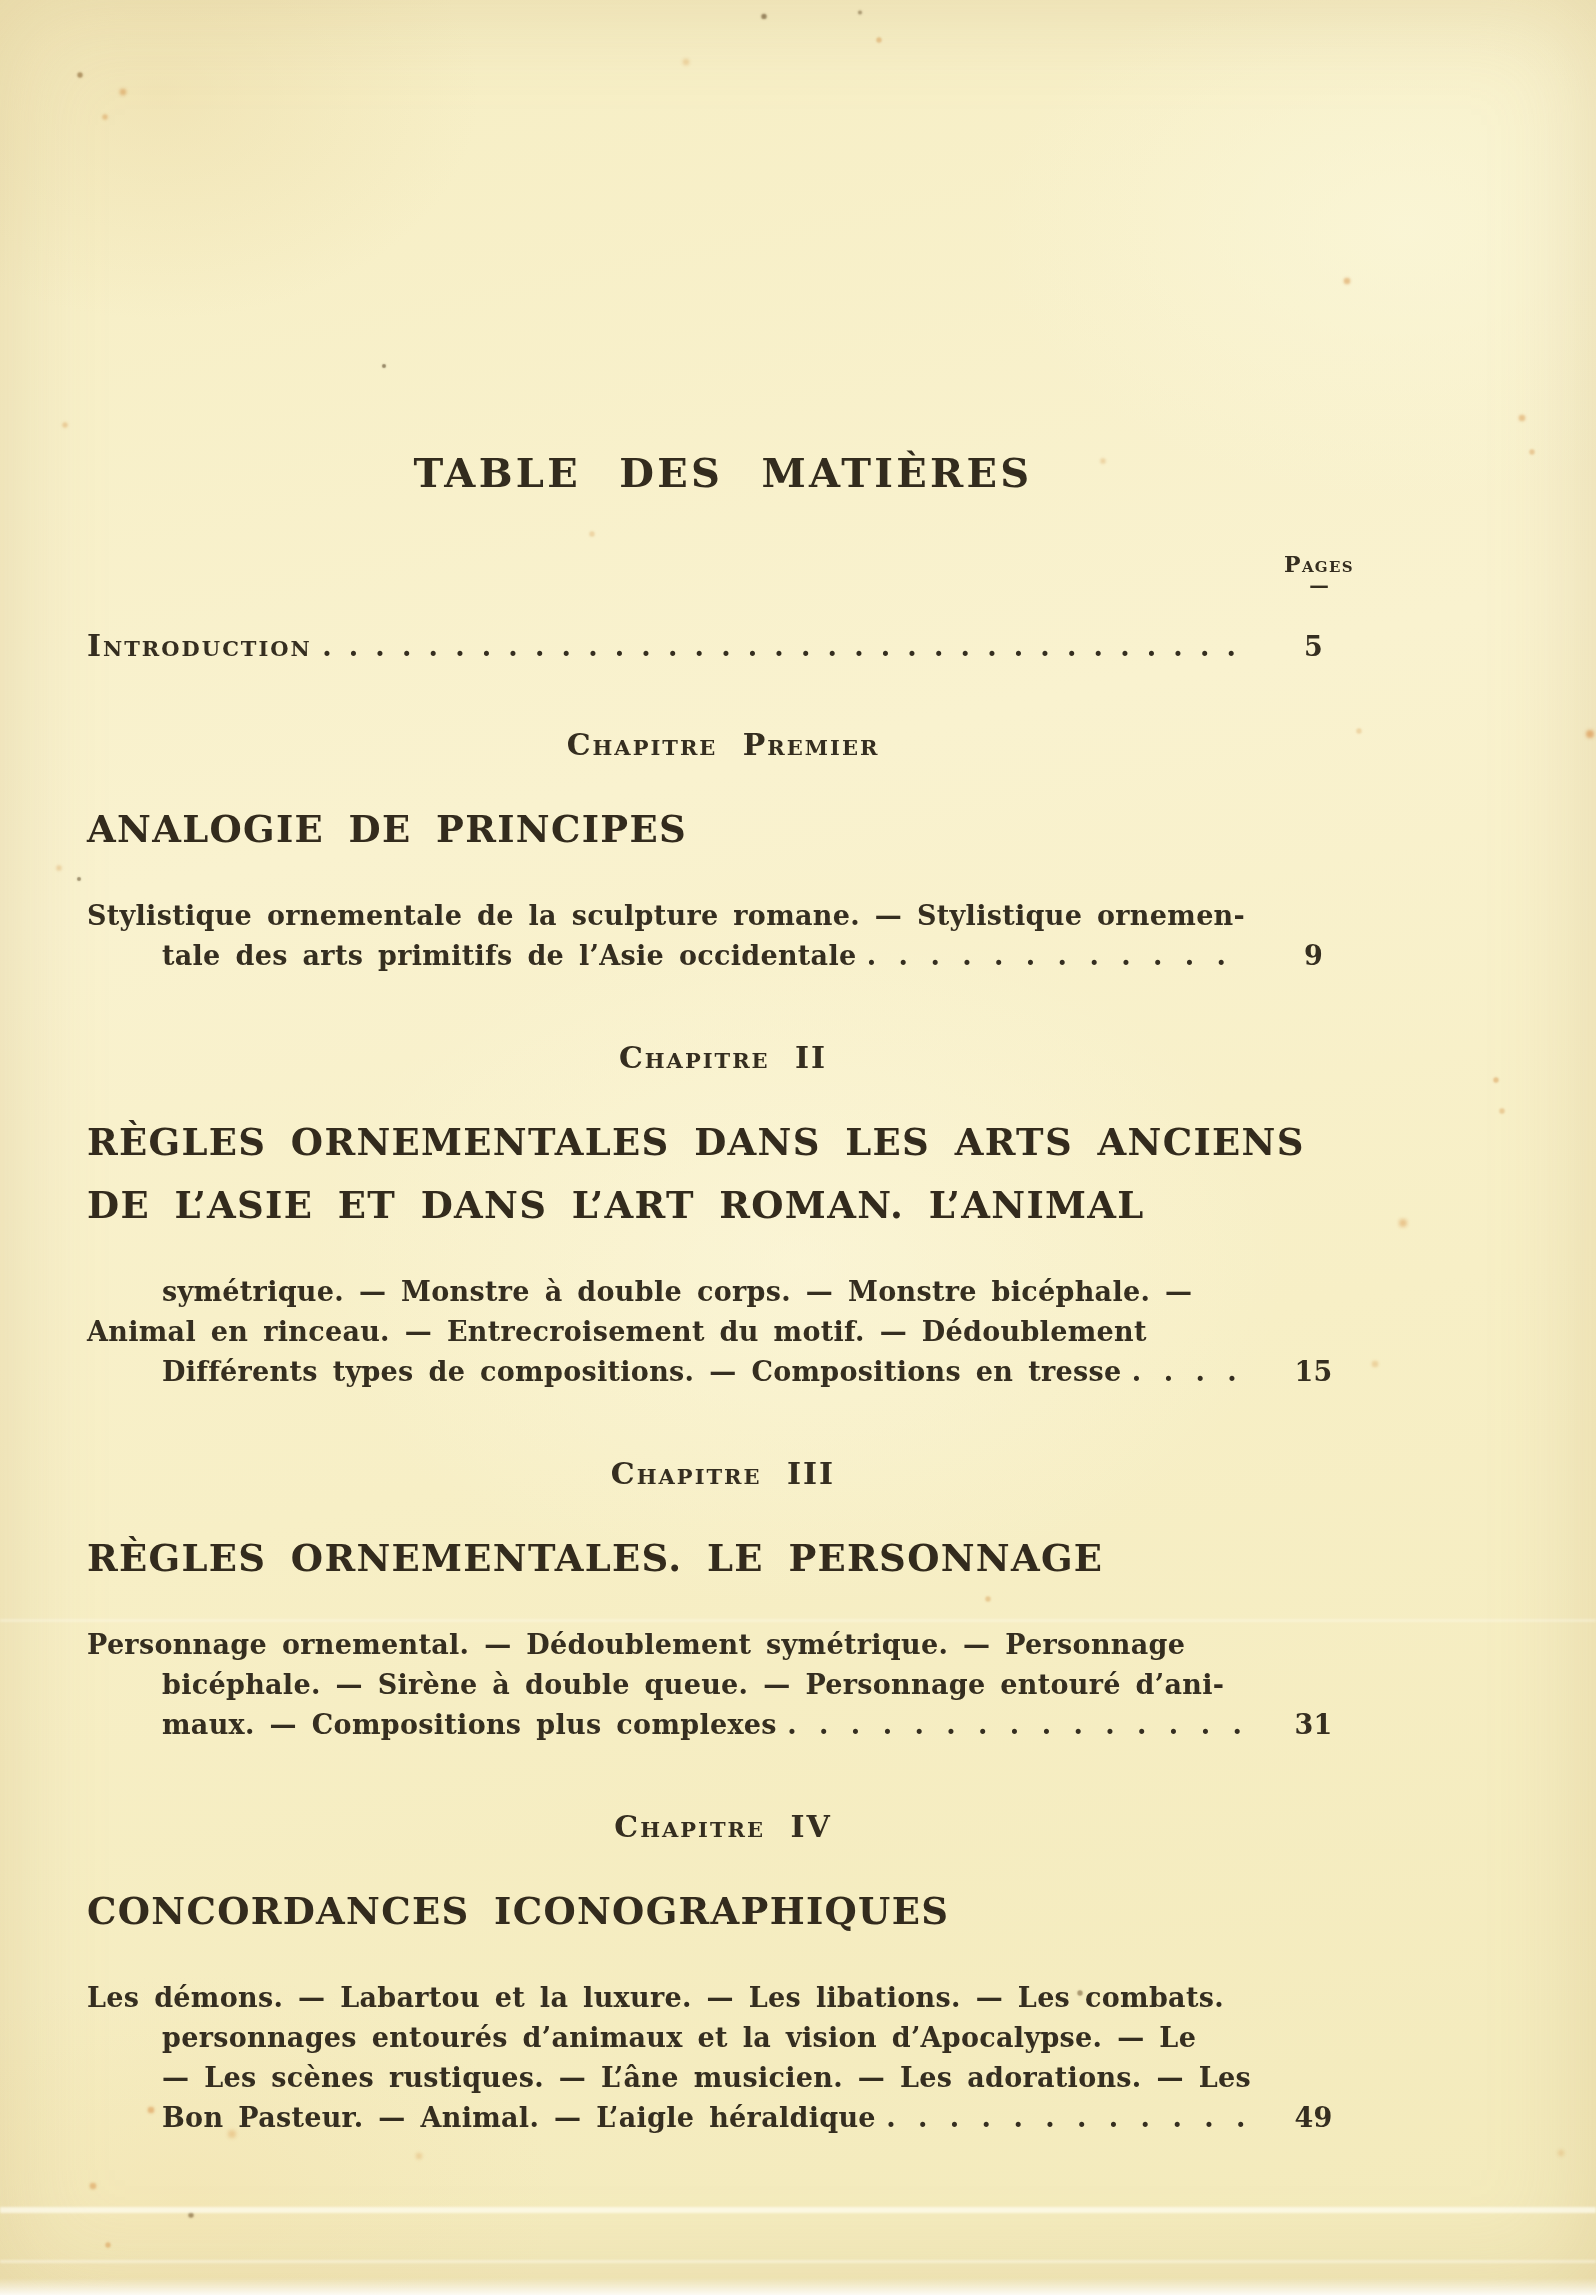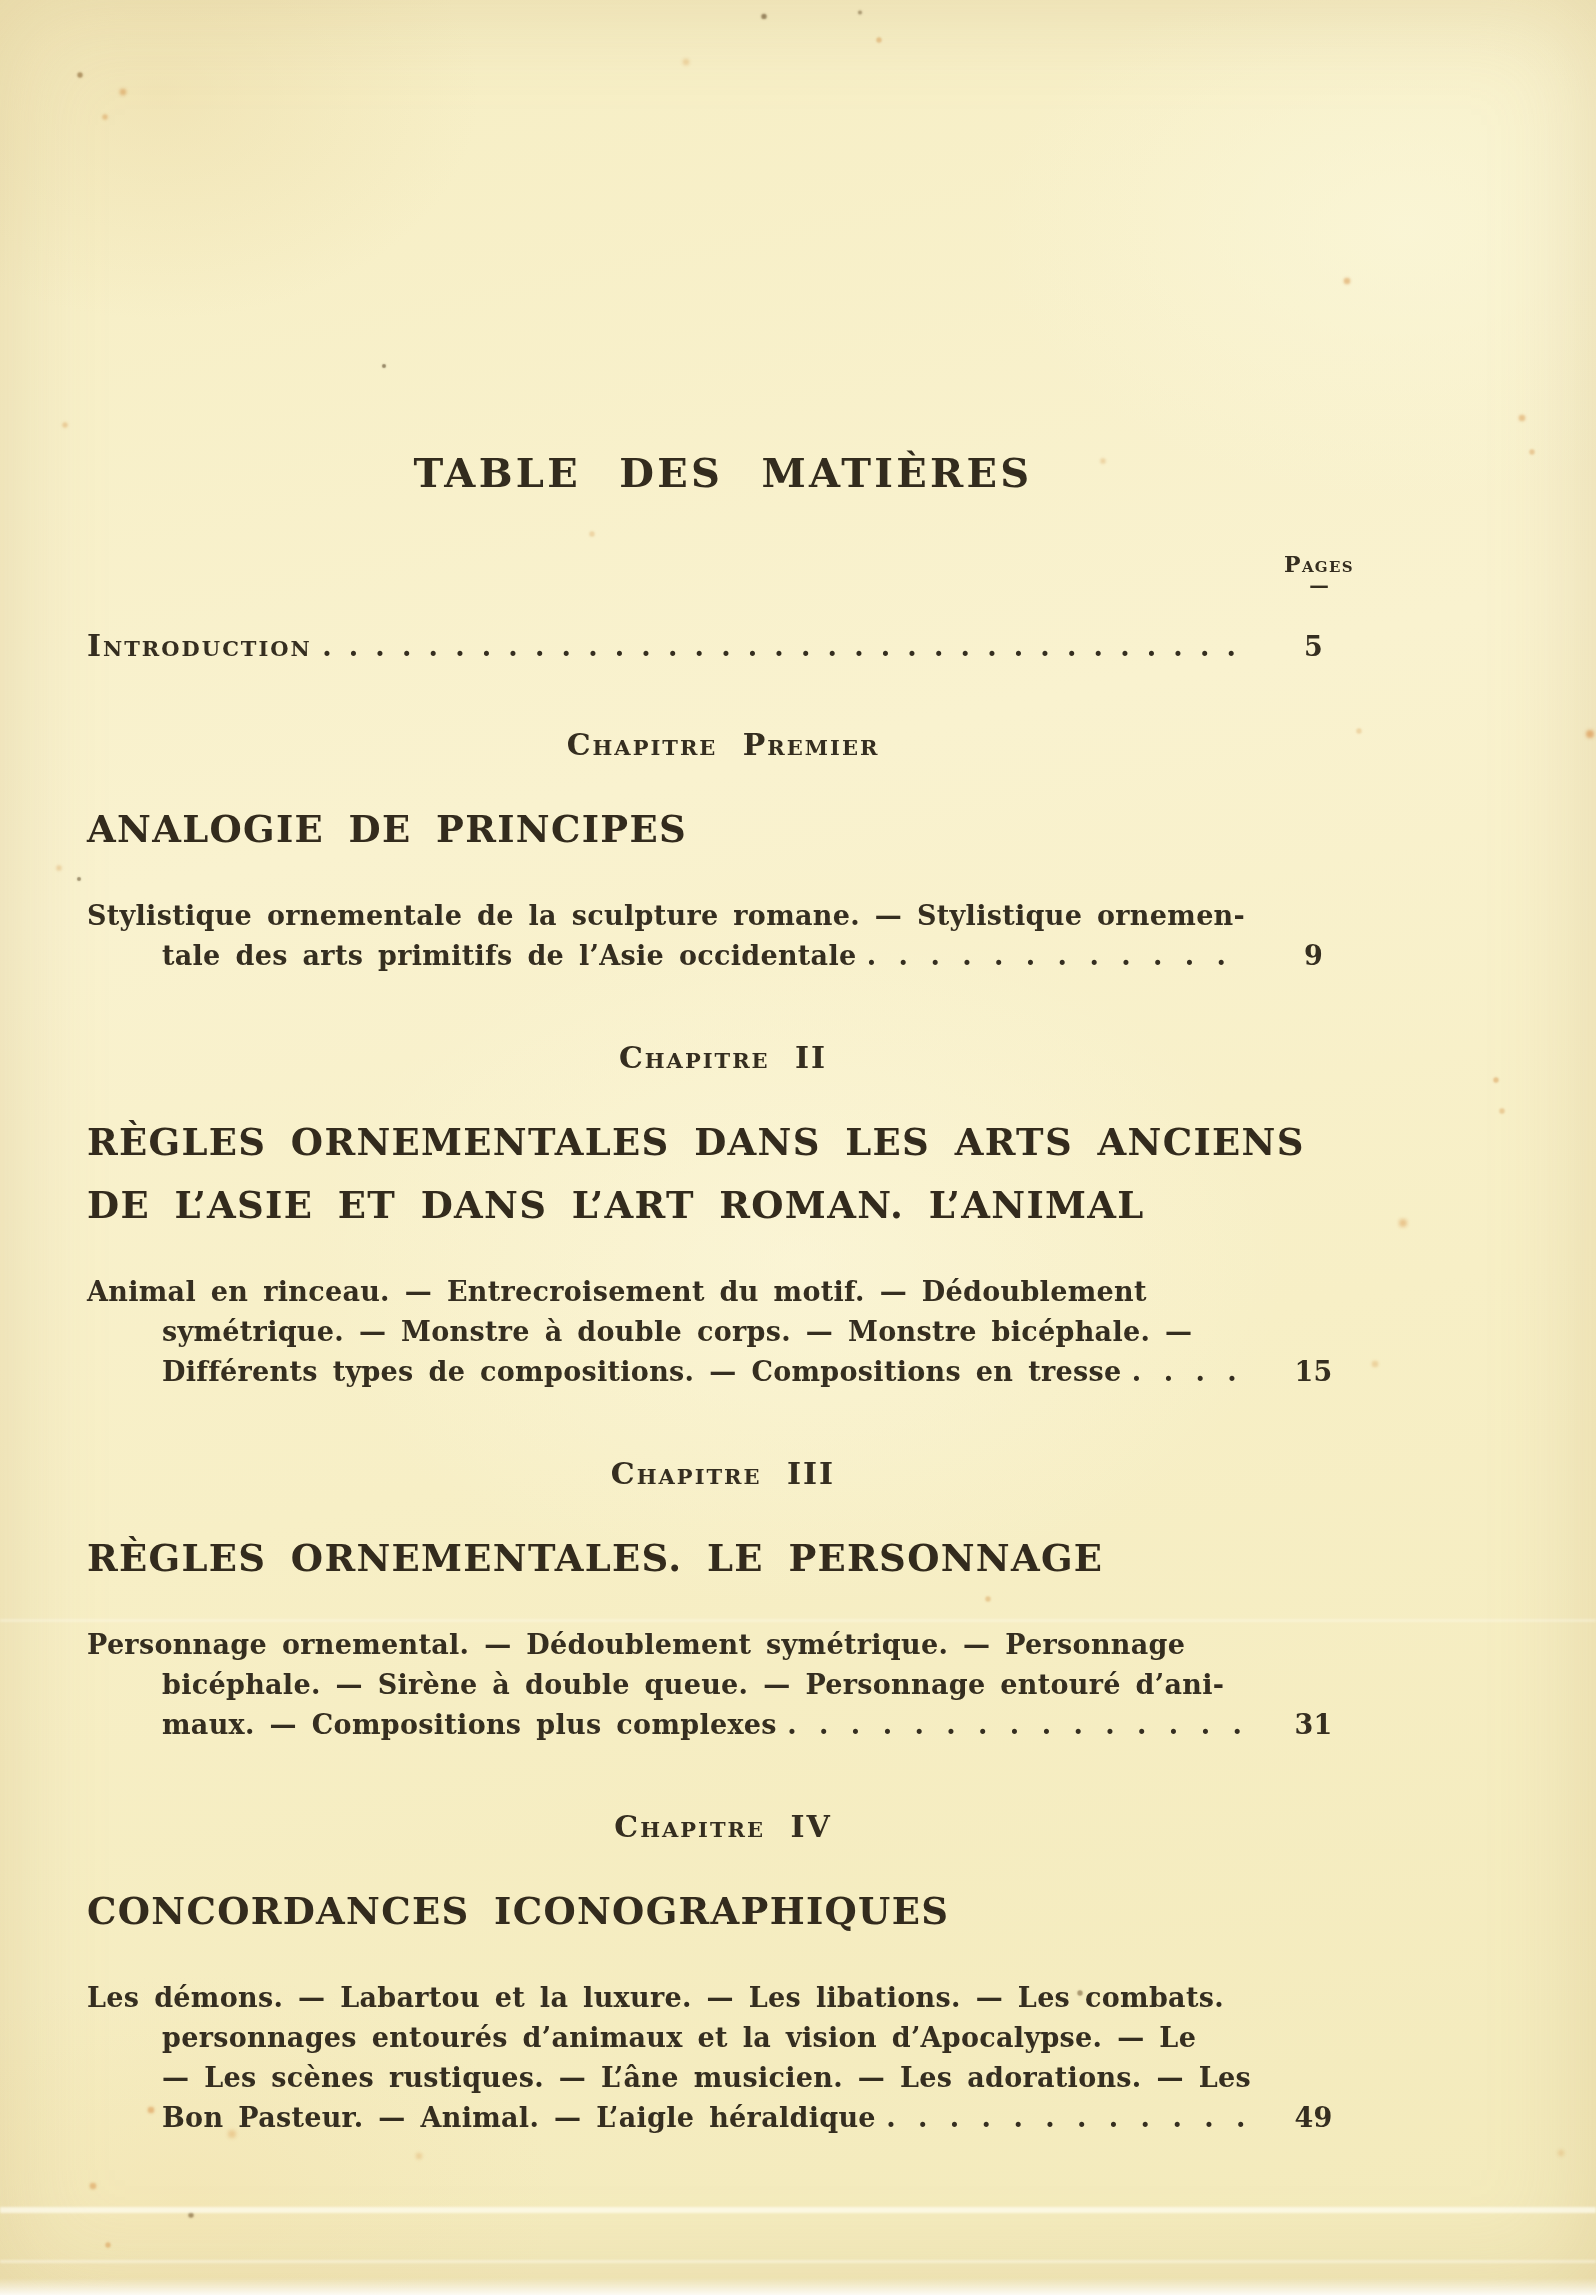--- a/index.html
+++ b/index.html
@@ -144,22 +144,22 @@
       </div>
     </section>
 
     <section>
       <h3 class="chapitre">Chapitre II</h3>
       <h2 class="heading">
         <div>RÈGLES ORNEMENTALES DANS LES ARTS ANCIENS</div>
         <div>DE L’ASIE ET DANS L’ART ROMAN. L’ANIMAL</div>
       </h2>
       <div class="para">
+        <div class="line indent">symétrique. — Monstre à double corps. — Monstre bicéphale. —</div>
         <div class="line">Animal en rinceau. — Entrecroisement du motif. — Dédoublement</div>
-        <div class="line indent">symétrique. — Monstre à double corps. — Monstre bicéphale. —</div>
         <div class="line indent row">
           <span class="txt">Différents types de compositions. — Compositions en tresse</span>
           <span class="leader"></span>
           <span class="pageno">15</span>
         </div>
       </div>
     </section>
 
     <section>
       <h3 class="chapitre">Chapitre III</h3>

